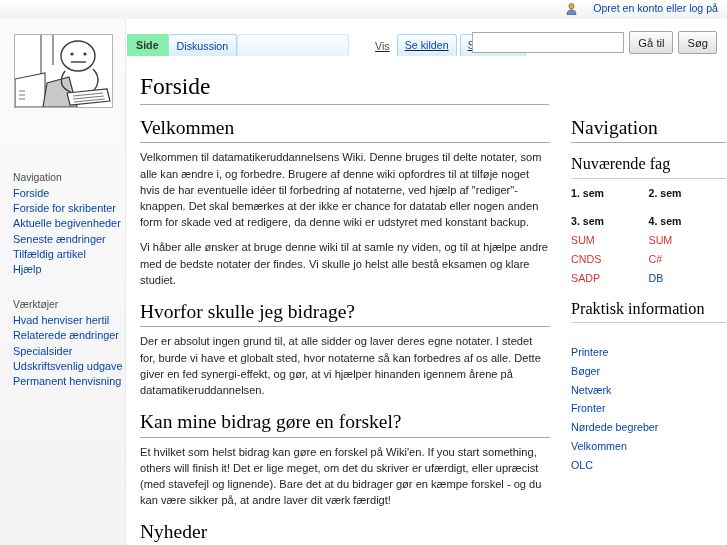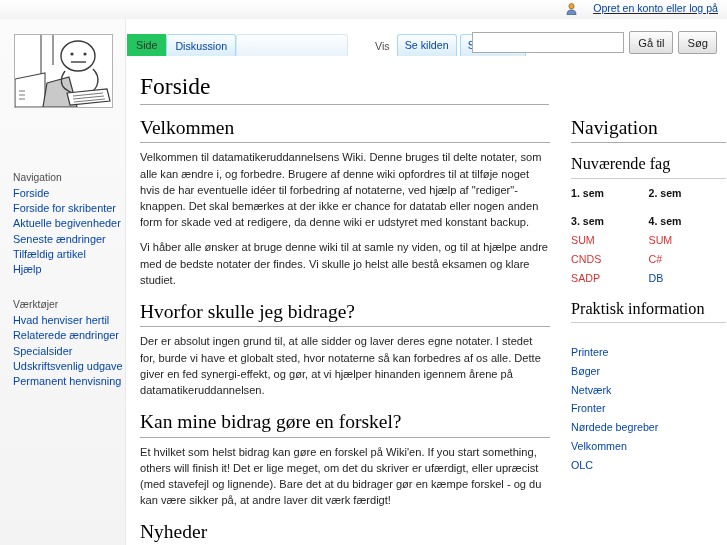--- a/index.html
+++ b/index.html
@@ -29,21 +29,20 @@
   }
   .personal-tools {
     position: absolute;
     right: 9px;
     top: 2px;
     font-size: 10.6px;
     white-space: nowrap;
     display: flex;
     align-items: center;
     gap: 16px;
-    text-decoration: underline;
   }
   .user-icon {
     display: inline-block;
     width: 11px; height: 12px;
     position: relative;
     top: 1px;
   }
   .personal-tools a {
     color: #0645ad;
     text-decoration: none;
@@ -119,24 +118,25 @@
   }
   .tab {
     height: 22px;
     line-height: 22px;
     padding: 0 8px;
     font-size: 10.7px;
     box-sizing: border-box;
     white-space: nowrap;
   }
   .tab.selected {
-    background: #22c55e;
+    background: #86efac;
     color: #333333;
     border-left: 1px solid transparent;
     border-right: 1px solid transparent;
+    font-weight: bold;
   }
   .tab.inactive {
     background: #e8f2f8;
     background-image: linear-gradient(to bottom, #fcfeff 0%, #d9edf8 100%);
     border: 1px solid #a7d7f9;
     border-bottom: none;
     border-radius: 3px 3px 0 0;
   }
   .tab.inactive a { color: #0645ad; text-decoration: none; }
   .tab-filler {
@@ -148,20 +148,21 @@
     border-radius: 3px 3px 0 0;
     box-sizing: border-box;
   }
 
   .view-area {
     position: absolute;
     left: 248px; top: 14px;
     display: flex;
     align-items: flex-end;
     height: 23px;
+    text-decoration: underline;
   }
   .vis-label {
     font-size: 10.7px;
     color: #4d4d4d;
     padding: 0 7px 4px 0;
   }
   .view-tab {
     height: 22px;
     line-height: 21px;
     padding: 0 7px;

